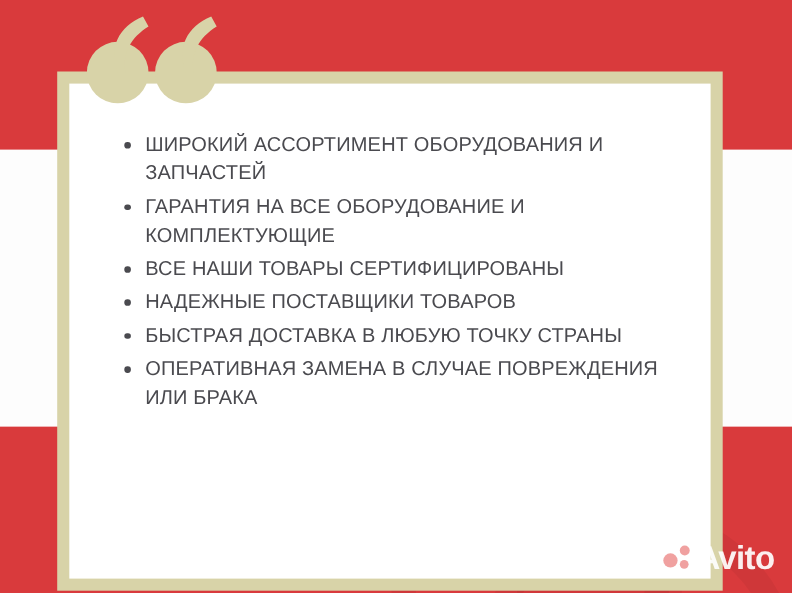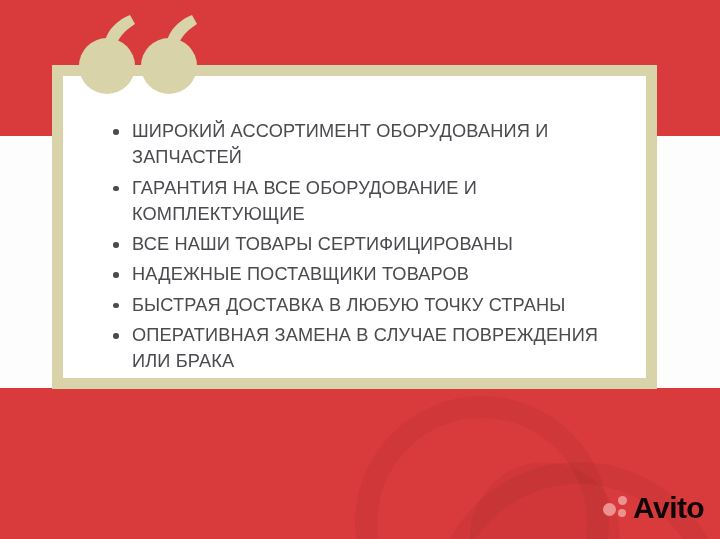--- a/index.html
+++ b/index.html
@@ -80,21 +80,21 @@
     z-index: 3;
   }
   .quote-mark svg { display: block; }
 
   
   .card-frame {
     position: absolute;
     left: 52px;
     top: 65px;
     width: 605px;
-    height: 324px;
+    height: 472px;
     background: #d8d3a8;
     z-index: 2;
   }
   .card-inner {
     position: absolute;
     left: 11px;
     top: 11px;
     right: 11px;
     bottom: 11px;
     background: #ffffff;
@@ -151,21 +151,21 @@
   .avito-dots i {
     position: absolute;
     border-radius: 50%;
     background: #ef9a99;
     display: block;
   }
   .avito-dots i.a { left: 0px;  top: 8px;  width: 13px; height: 13px; }
   .avito-dots i.b { left: 15px; top: 1px;  width: 9px;  height: 9px;  }
   .avito-dots i.c { left: 15px; top: 14px; width: 8px;  height: 8px;  }
   .avito-word {
-    color: #000000;
+    color: #ffffff;
     font-size: 30px;
     line-height: 30px;
     font-weight: 700;
     letter-spacing: -0.6px;
   }
 </style>
 </head>
 <body>
 
 <div id="slide">

